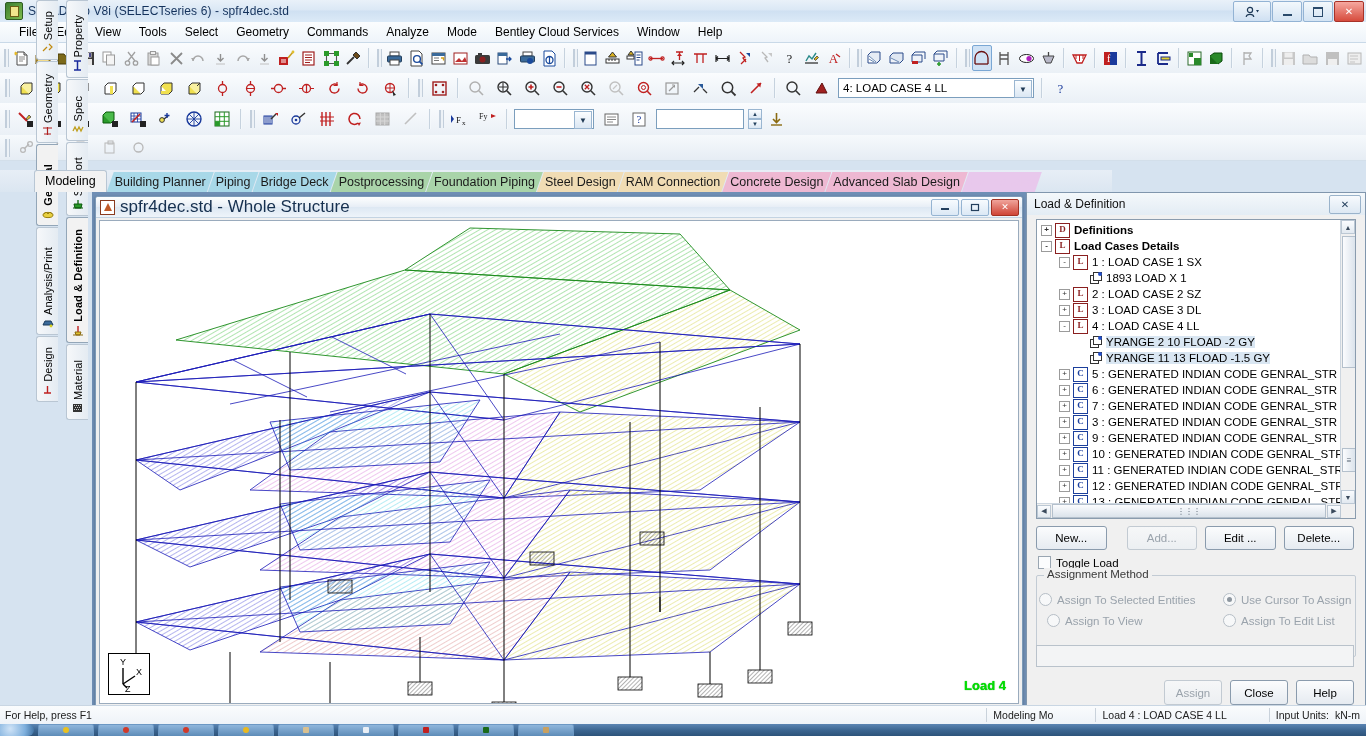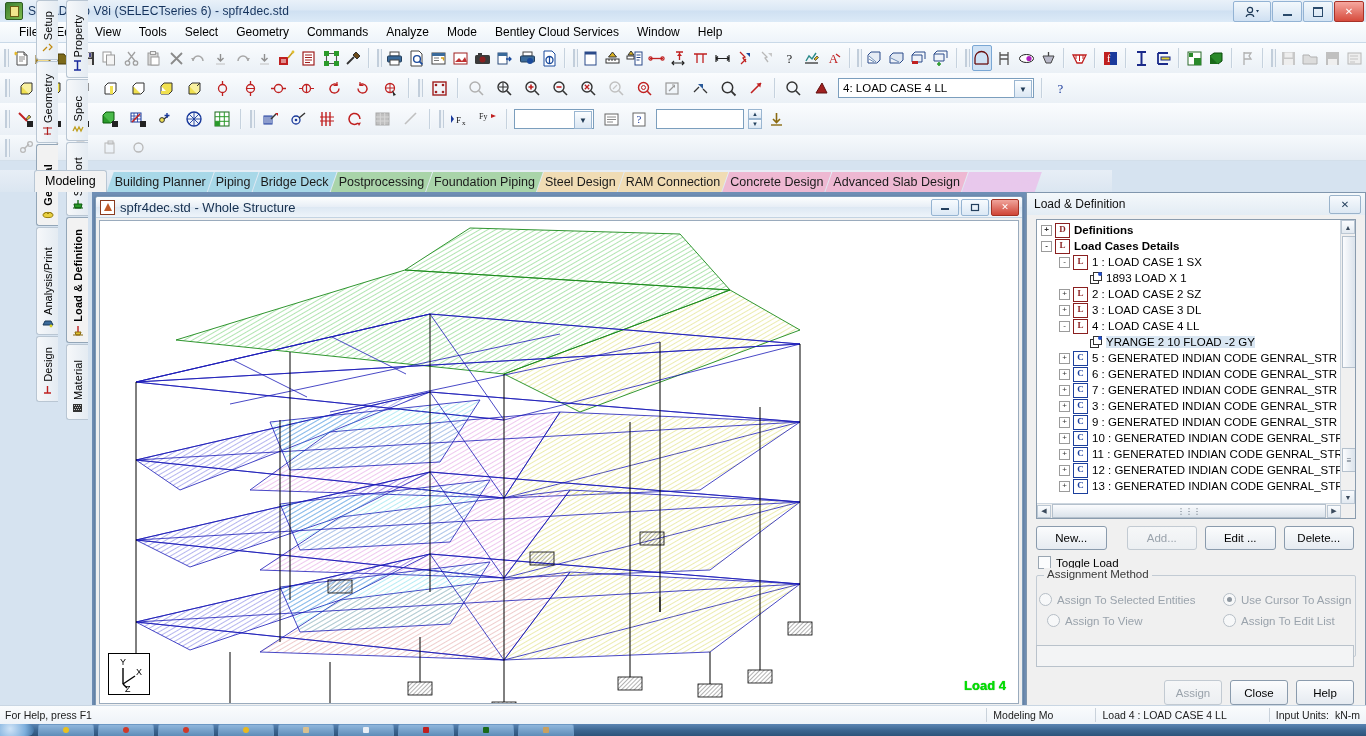--- a/index.html
+++ b/index.html
@@ -143,21 +143,21 @@
   }
   .childbar{
     height:20px;background:linear-gradient(to bottom,#fdfefe,#e7eef6 50%,#dde8f3 51%,#eef4fa);
     border-bottom:1px solid #c3d3e2;display:flex;align-items:center;padding-left:4px;
     border-radius:2px 2px 0 0;
   }
   .childbar .cico{
     width:13px;height:13px;margin-right:5px;border:1px solid #8a3b20;background:#fff;
     display:flex;align-items:center;justify-content:center;font-size:8px;color:#9b3d1f;
   }
-  .childbar .ctl{font-size:13px;color:#1d3category;color:#16304f;}
+  .childbar .ctl{font-size:17px;color:#1d3category;color:#16304f;}
   .childbtns{margin-left:auto;display:flex;gap:2px;padding-right:3px;}
   .cbtn{
     width:26px;height:15px;border:1px solid #95b4d2;border-radius:2px;
     background:linear-gradient(to bottom,#f7fbfe,#dbe8f5);
     display:flex;align-items:center;justify-content:center;font-size:9px;color:#24405e;
   }
   .cbtn.close{background:linear-gradient(to bottom,#f0a49b,#cf4436);border-color:#a33123;color:#fff;}
   .canvas{position:absolute;left:3px;top:23px;right:3px;bottom:3px;background:#fff;border:1px solid #9aabbd;overflow:hidden;}
   .axistriad{
     position:absolute;left:8px;bottom:8px;width:40px;height:40px;border:1px solid #000;background:#fff;
@@ -1403,20 +1403,27 @@
               <span class="tbadge">L</span>
               <span class="lbl">4 : LOAD CASE 4 LL</span>
             </div>
             <div class="tnode hl" style="padding-left: 40px;">
               <span class="spacer"></span>
               <span class="tico">
                 <i></i>
               </span>
               <span class="lbl">YRANGE 2 10 FLOAD -2 GY</span>
             </div>
+            <div class="tnode hl" style="padding-left: 40px;">
+              <span class="spacer"></span>
+              <span class="tico">
+                <i></i>
+              </span>
+              <span class="lbl">YRANGE 11 13 FLOAD -1.5 GY</span>
+            </div>
             <div class="tnode" style="padding-left: 22px;">
               <span class="exp">+</span>
               <span class="tbadge blue">C</span>
               <span class="lbl">5 : GENERATED INDIAN CODE GENRAL_STR</span>
             </div>
             <div class="tnode" style="padding-left: 22px;">
               <span class="exp">+</span>
               <span class="tbadge blue">C</span>
               <span class="lbl">6 : GENERATED INDIAN CODE GENRAL_STR</span>
             </div>

